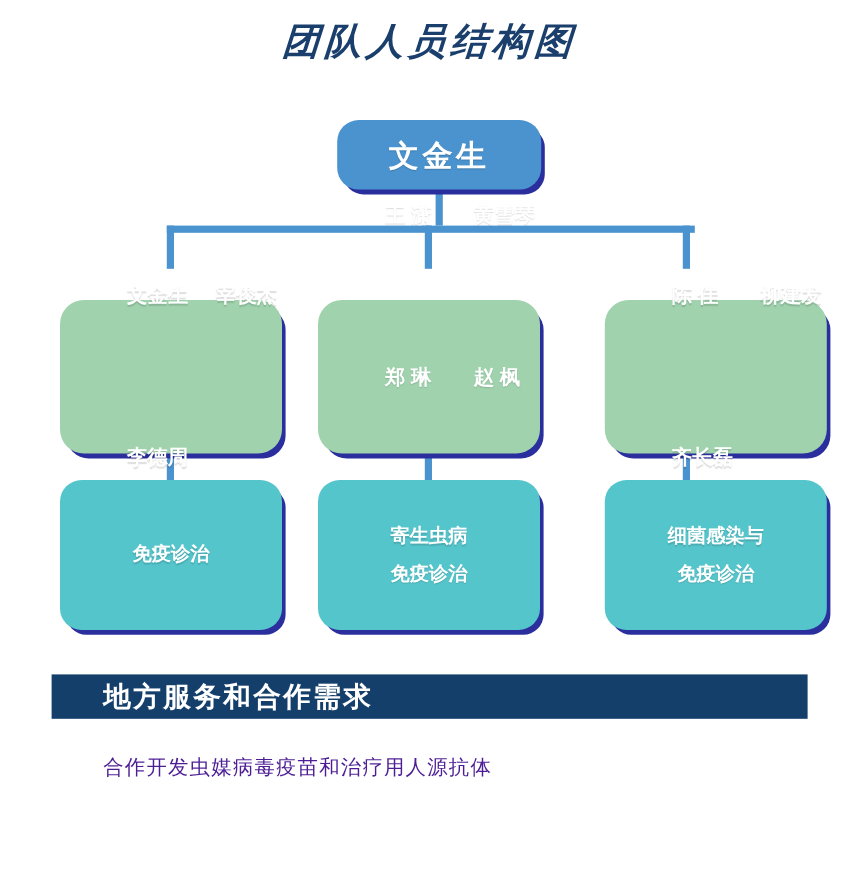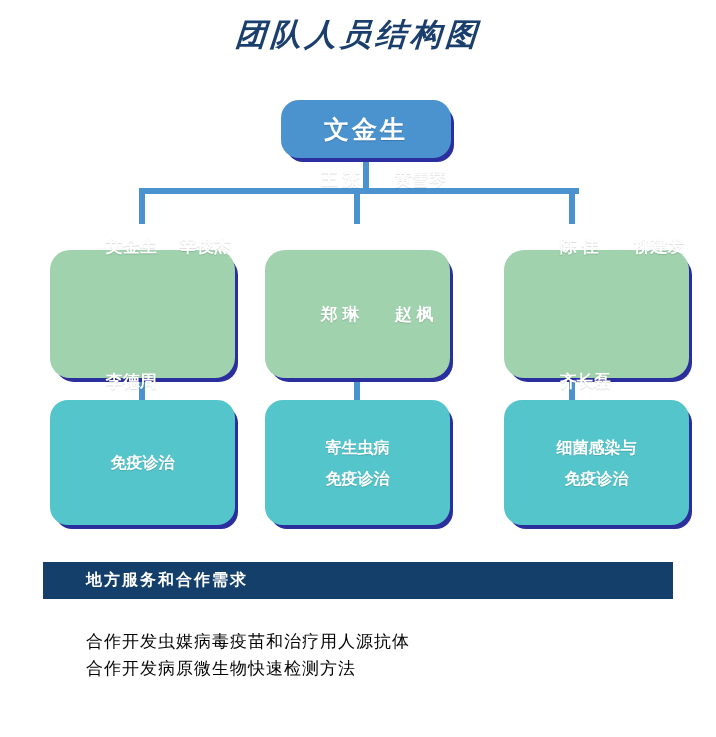--- a/index.html
+++ b/index.html
@@ -141,38 +141,38 @@
     top: 562px;
     width: 630px;
     height: 37px;
     background: #143f6b;
     display: flex;
     align-items: center;
   }
   .banner-label {
     padding-left: 43px;
     color: #ffffff;
-    font-size: 16px;
+    font-size: 23px;
     font-weight: 700;
     letter-spacing: 2px;
     font-family: "DejaVu Sans", "Liberation Sans", sans-serif;
   }
 
   
   .needs-list {
     position: absolute;
     left: 86px;
     top: 628px;
     width: 560px;
   }
   .need-line {
-    font-family: Liberation Sans, sans-serif;
+    font-family: Liberation Mono, monospace;
     font-size: 17px;
     line-height: 27px;
-    color: #000000;
+    color: #4c1d95;
     letter-spacing: 1px;
     white-space: pre;
   }
 </style>
 </head>
 <body>
 
 <div id="chart-root">
 
   <div class="page-title">团队人员结构图</div>
@@ -245,16 +245,15 @@
       <div>免疫诊治</div>
     </div>
   </div>
 
   <div class="banner">
     <span class="banner-label">地方服务和合作需求</span>
   </div>
 
   <div class="needs-list">
     <div class="need-line">合作开发虫媒病毒疫苗和治疗用人源抗体</div>
-    <div class="need-line">合作开发病原微生物快速检测方法</div>
   </div>
 
 </div>
 
 </body></html>

